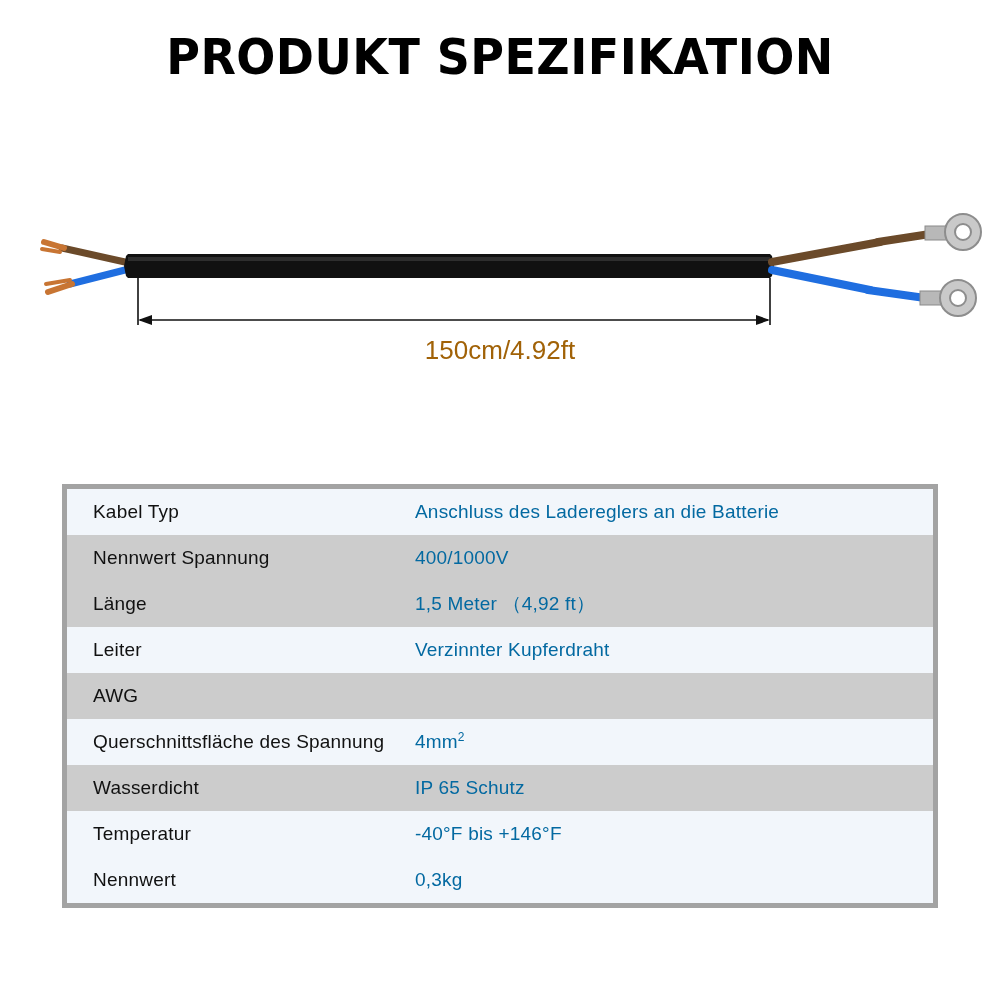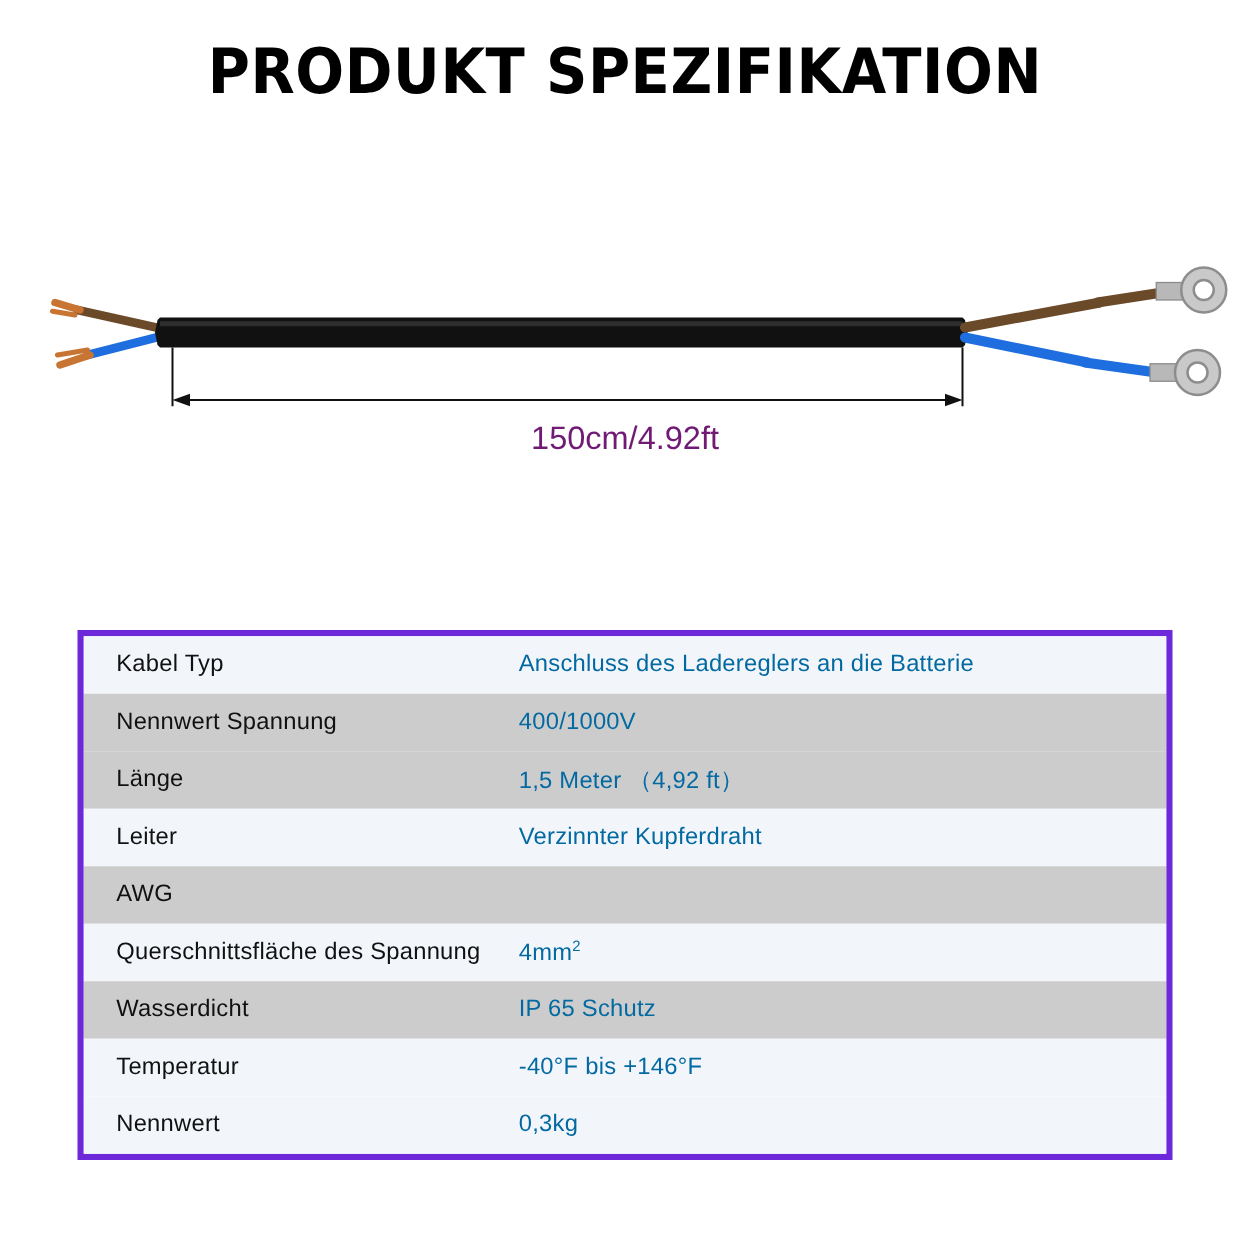--- a/index.html
+++ b/index.html
@@ -41,34 +41,33 @@
     height: 250px;
   }
 
   .dim-label {
     position: absolute;
     top: 335px;
     left: 0;
     width: 1000px;
     text-align: center;
     font-size: 26px;
-    color: #701a75;
+    color: #a16207;
     font-family: "Liberation Sans", sans-serif;
   }
 
   
   .spec-table {
     position: absolute;
     left: 62px;
     top: 484px;
     width: 876px;
-    border: 5px solid #6d28d9;
+    border: 5px solid #a3a3a3;
     box-sizing: border-box;
     background: #ffffff;
-    margin-top: 20px;
   }
   .spec-row {
     display: flex;
     align-items: center;
     height: 46px;
     box-sizing: border-box;
   }
   .spec-row.odd {
     background: #f2f6fb;
   }

